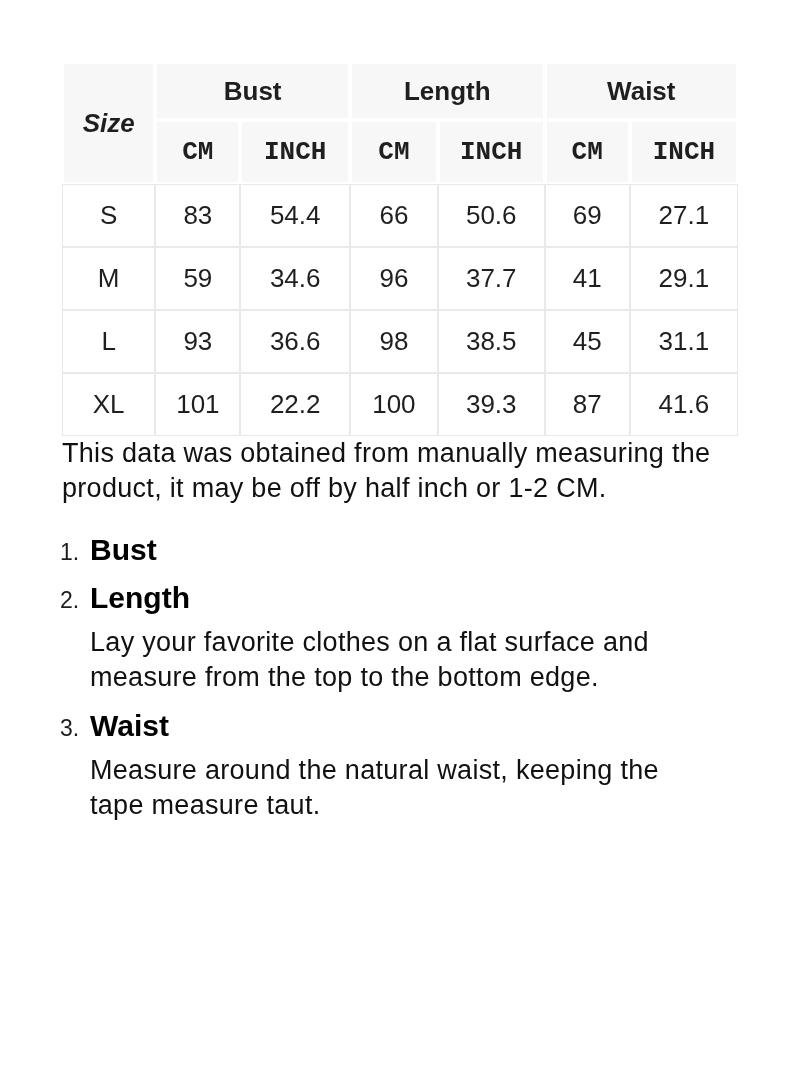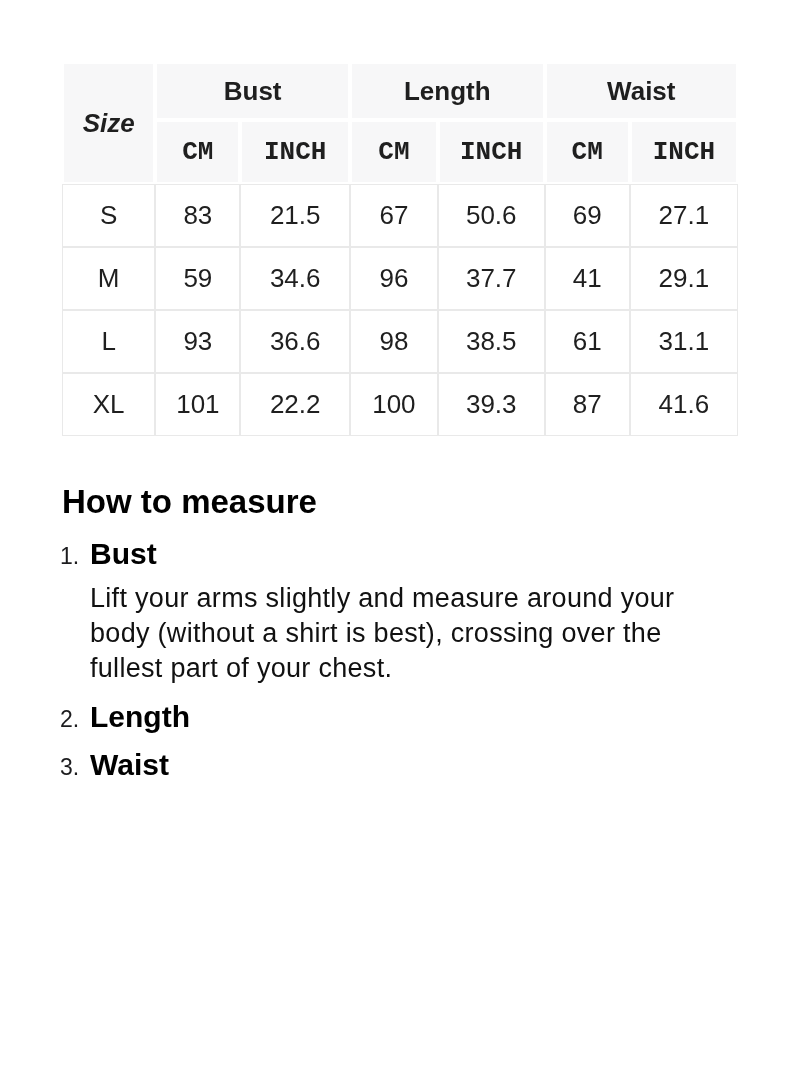--- a/index.html
+++ b/index.html
@@ -117,68 +117,69 @@
         <th>CM</th>
         <th>INCH</th>
         <th>CM</th>
         <th>INCH</th>
       </tr>
     </thead>
     <tbody>
       <tr>
         <td>S</td>
         <td>83</td>
-        <td>21.5</td>
-        <td>67</td>
+        <td>54.4</td>
+        <td>66</td>
         <td>50.6</td>
         <td>69</td>
         <td>27.1</td>
       </tr>
       <tr>
         <td>M</td>
         <td>59</td>
         <td>34.6</td>
         <td>96</td>
         <td>37.7</td>
         <td>41</td>
         <td>29.1</td>
       </tr>
       <tr>
         <td>L</td>
         <td>93</td>
         <td>36.6</td>
         <td>98</td>
         <td>38.5</td>
-        <td>61</td>
+        <td>45</td>
         <td>31.1</td>
       </tr>
       <tr>
         <td>XL</td>
         <td>101</td>
         <td>22.2</td>
         <td>100</td>
         <td>39.3</td>
         <td>87</td>
         <td>41.6</td>
       </tr>
     </tbody>
   </table>
 
-  <h2 class="htm-title">How to measure</h2>
 
+  <p class="intro">This data was obtained from manually measuring the product, it may be off by half inch or 1-2 CM.</p>
 
   <ol class="steps">
     <li class="step">
       <span class="step-number">1.</span>
       <div class="step-head">Bust</div>
-      <p class="step-text">Lift your arms slightly and measure around your body (without a shirt is best), crossing over the fullest part of your chest.</p>
     </li>
     <li class="step">
       <span class="step-number">2.</span>
       <div class="step-head">Length</div>
+      <p class="step-text">Lay your favorite clothes on a flat surface and measure from the top to the bottom edge.</p>
     </li>
     <li class="step">
       <span class="step-number">3.</span>
       <div class="step-head">Waist</div>
+      <p class="step-text">Measure around the natural waist, keeping the tape measure taut.</p>
     </li>
   </ol>
 
 </div>
 
 </body></html>

